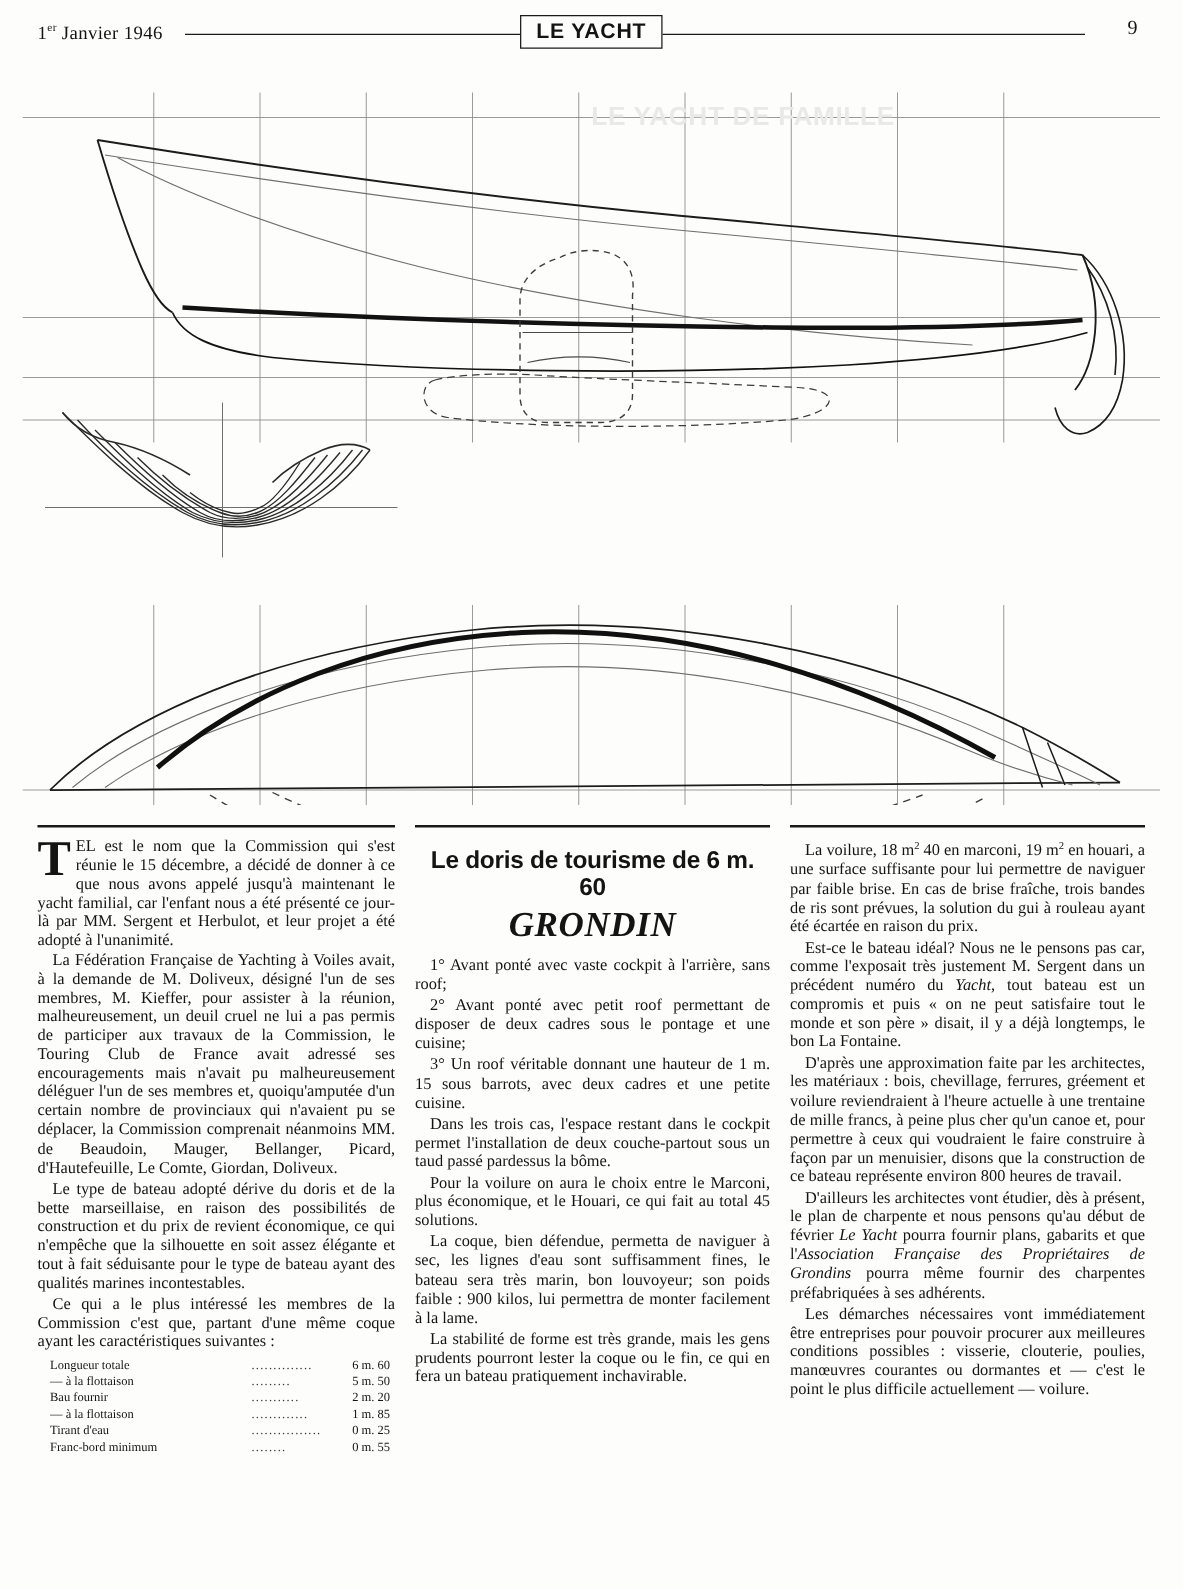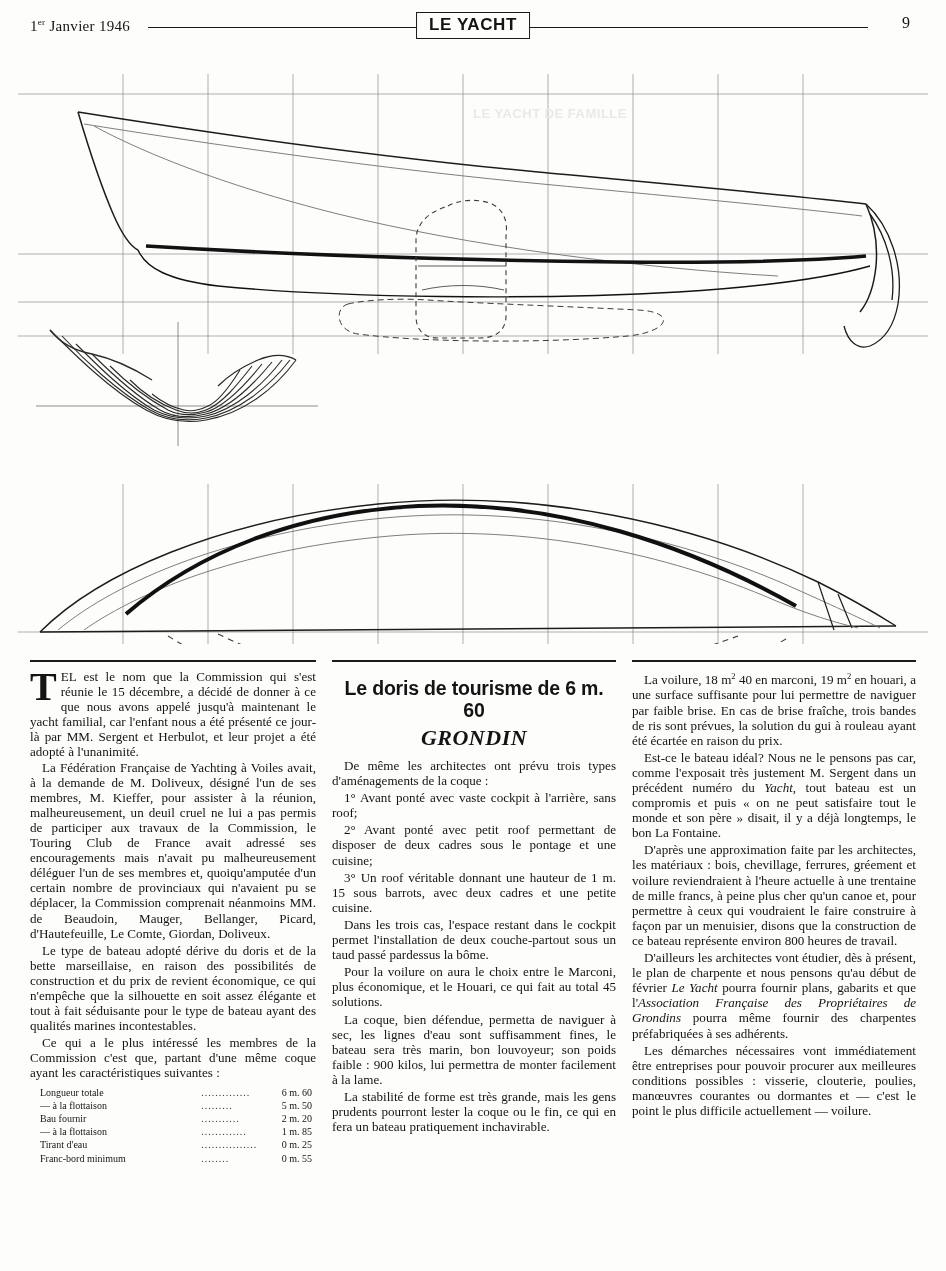--- a/index.html
+++ b/index.html
@@ -75,25 +75,24 @@
     margin: 2px 18px 0 18px;
     height: 590px;
   }
   .plans svg { display: block; }
   .ghost-title {
     position: absolute;
     top: 28px;
     left: 455px;
     font-family: "Liberation Sans", sans-serif;
     font-weight: bold;
-    font-size: 13px;
+    font-size: 21px;
     color: #e9e9e9;
     letter-spacing: .5px;
     user-select: none;
-    margin-top: 24px;
   }
 
   
   .columns {
     position: absolute;
     top: 660px;
     left: 22px;
     right: 22px;
     bottom: 10px;
     display: flex;
@@ -147,21 +146,21 @@
     font-size: 19.5px;
     text-align: center;
     letter-spacing: -.2px;
     margin: 15px 0 4px 0;
     line-height: 22px;
   }
   .article-sub {
     font-family: "Liberation Serif", serif;
     font-style: italic;
     font-weight: bold;
-    font-size: 22px;
+    font-size: 28px;
     text-align: center;
     letter-spacing: .5px;
     margin: 0 0 7px 0;
   }
 
   
   .specs {
     margin: 5px 2px 0 10px;
     font-size: 10px;
     line-height: 13.2px;
@@ -354,21 +353,20 @@
         </tbody>
       </table>
     </div>
 
     <div class="col c2">
       <div class="col-rule-top"></div>
 
       <h1 class="article-head">Le doris de tourisme de 6 m. 60</h1>
       <h2 class="article-sub">GRONDIN</h2>
 
-      <p class="body">De même les architectes ont prévu trois types d'aménagements de la coque :</p>
       <p class="body">1° Avant ponté avec vaste cockpit à l'arrière, sans roof;</p>
       <p class="body">2° Avant ponté avec petit roof permettant de disposer de deux cadres sous le pontage et une cuisine;</p>
       <p class="body">3° Un roof véritable donnant une hauteur de 1 m. 15 sous barrots, avec deux cadres et une petite cuisine.</p>
       <p class="body">Dans les trois cas, l'espace restant dans le cockpit permet l'installation de deux couche-partout sous un taud passé pardessus la bôme.</p>
       <p class="body">Pour la voilure on aura le choix entre le Marconi, plus économique, et le Houari, ce qui fait au total 45 solutions.</p>
       <p class="body">La coque, bien défendue, permetta de naviguer à sec, les lignes d'eau sont suffisamment fines, le bateau sera très marin, bon louvoyeur; son poids faible : 900 kilos, lui permettra de monter facilement à la lame.</p>
       <p class="body">La stabilité de forme est très grande, mais les gens prudents pourront lester la coque ou le fin, ce qui en fera un bateau pratiquement inchavirable.</p>
     </div>
 
     <div class="col c3">

